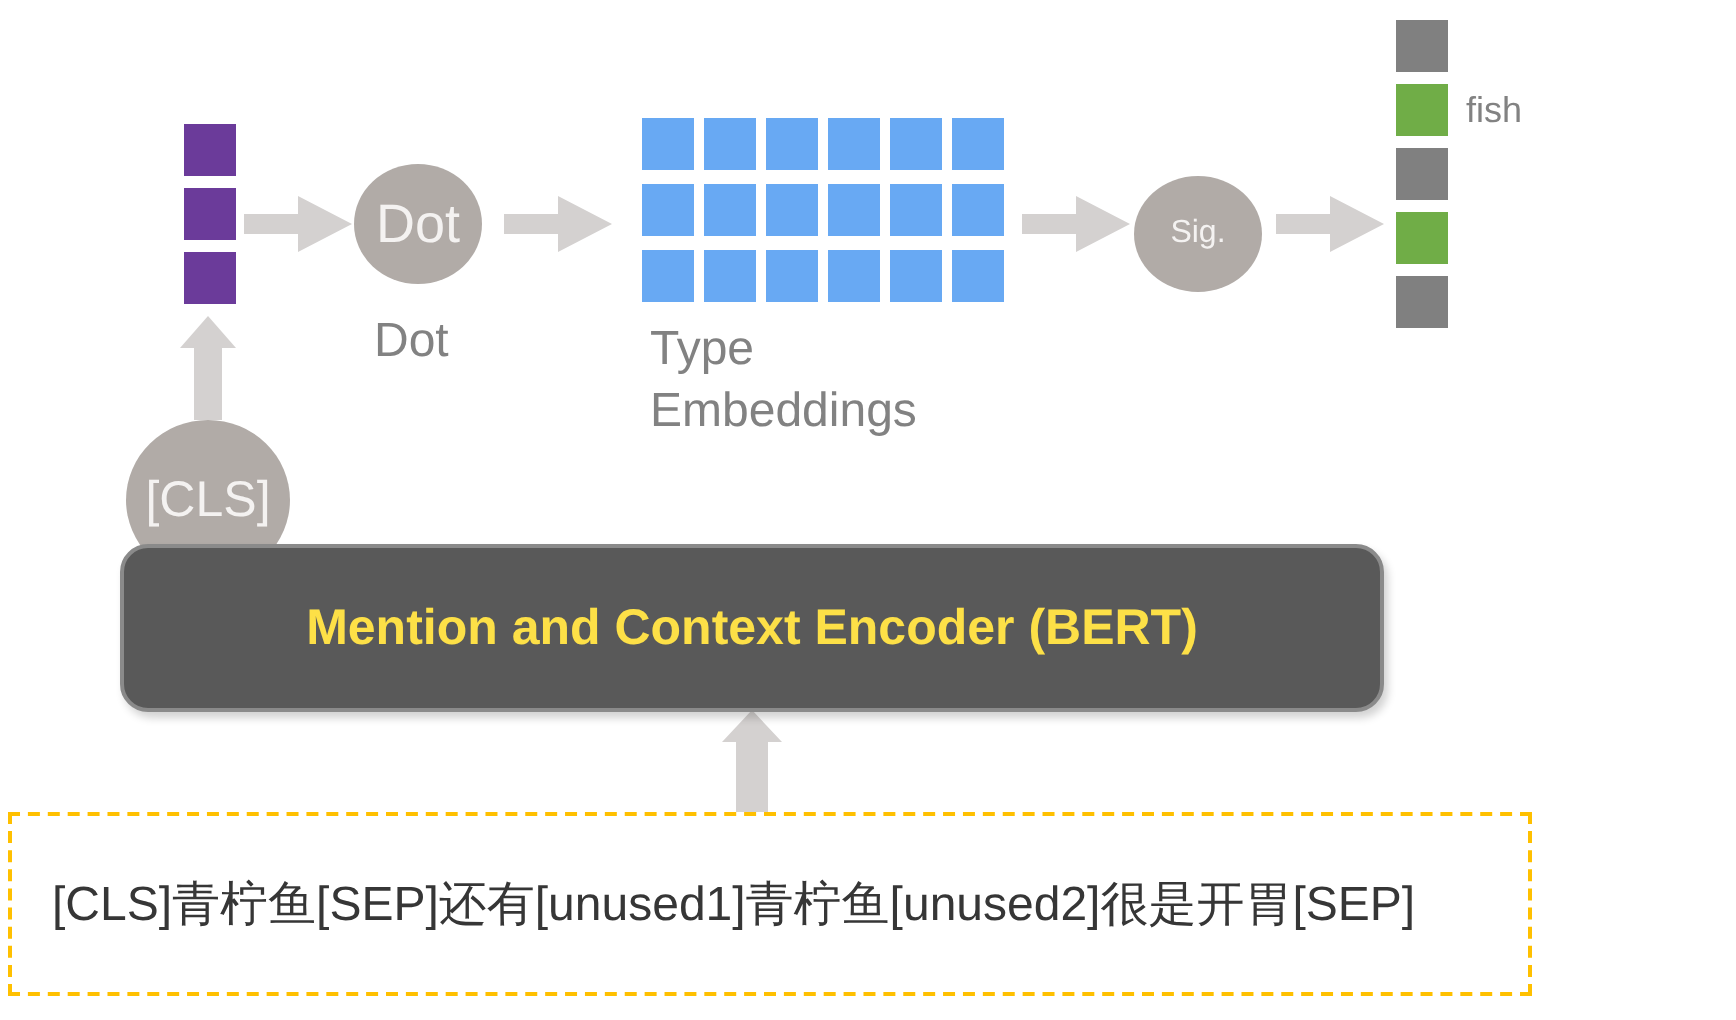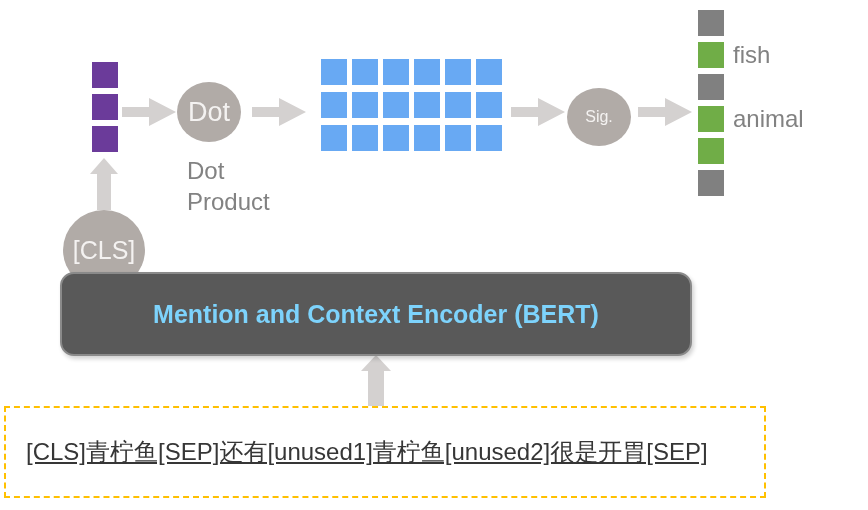--- a/index.html
+++ b/index.html
@@ -37,51 +37,50 @@
   
   .caption {
     color: var(--label-gray);
     font-size: 24px;
     line-height: 31px;
     white-space: nowrap;
   }
 
   
   .orow { display: flex; align-items: center; gap: 9px; height: 26px; margin-bottom: 6px; }
-  .orow .olabel { color: var(--label-gray); font-size: 24px; line-height: 26px; white-space: nowrap; }
+  .orow .olabel { color: var(--label-gray); font-size: 18px; line-height: 26px; white-space: nowrap; }
 
   .arrow polygon { fill: var(--arrow-gray); }
 
   .encoder {
     left: 60px; top: 272px; width: 632px; height: 84px;
     background: var(--encoder-bg);
     border: 2px solid var(--encoder-border);
     border-radius: 14px;
     box-shadow: 2px 3px 4px rgba(0,0,0,0.18);
     display: flex; align-items: center; justify-content: center;
     z-index: 3;
   }
   .encoder .etext {
-    color: #7dd3fc; font-size: 25px; font-weight: 700; letter-spacing: 0px;
+    color: #fde047; font-size: 25px; font-weight: 700; letter-spacing: 0px;
     white-space: nowrap;
   }
 
   .inputbox {
     left: 4px; top: 406px; width: 762px; height: 92px;
     border: 2px dashed var(--input-border);
     background: #ffffff;
     display: flex; align-items: center;
     padding-left: 20px;
     z-index: 2;
   }
   .inputbox .itext {
     color: var(--input-text);
     font-size: 24px;
     white-space: nowrap;
-    text-decoration: underline;
   }
 
   .cls-node {
     left: 63px; top: 210px; width: 82px; height: 80px;
     font-size: 25px;
     z-index: 1;
   }
   .dot-node  { left: 177px; top: 82px; width: 64px; height: 60px; font-size: 27px; }
   .sig-node  { left: 567px; top: 88px; width: 64px; height: 58px; font-size: 16px; }
 </style>
@@ -99,21 +98,20 @@
   <svg class="abs arrow" style="left:122px; top:98px;" width="54" height="28" viewBox="0 0 54 28">
     <polygon points="0,9 27,9 27,0 54,14 27,28 27,19 0,19"></polygon>
   </svg>
 
   <div class="abs node dot-node">
     <span>Dot</span>
   </div>
 
   <div class="abs caption" style="left:187px; top:155px;">
     <div>Dot</div>
-    <div>Product</div>
   </div>
 
   <svg class="abs arrow" style="left:252px; top:98px;" width="54" height="28" viewBox="0 0 54 28">
     <polygon points="0,9 27,9 27,0 54,14 27,28 27,19 0,19"></polygon>
   </svg>
 
   <div id="type-grid" class="abs tgrid" style="left: 321px; top: 59px; grid-template-columns: repeat(6, 26px);">
       <div class="cell" style="background: rgb(104, 169, 243);"></div>
       <div class="cell" style="background: rgb(104, 169, 243);"></div>
       <div class="cell" style="background: rgb(104, 169, 243);"></div>
@@ -127,20 +125,24 @@
       <div class="cell" style="background: rgb(104, 169, 243);"></div>
       <div class="cell" style="background: rgb(104, 169, 243);"></div>
       <div class="cell" style="background: rgb(104, 169, 243);"></div>
       <div class="cell" style="background: rgb(104, 169, 243);"></div>
       <div class="cell" style="background: rgb(104, 169, 243);"></div>
       <div class="cell" style="background: rgb(104, 169, 243);"></div>
       <div class="cell" style="background: rgb(104, 169, 243);"></div>
       <div class="cell" style="background: rgb(104, 169, 243);"></div>
     </div>
 
+  <div class="abs caption" style="left:325px; top:159px;">
+    <div>Type</div>
+    <div>Embeddings</div>
+  </div>
 
   <svg class="abs arrow" style="left:511px; top:98px;" width="54" height="28" viewBox="0 0 54 28">
     <polygon points="0,9 27,9 27,0 54,14 27,28 27,19 0,19"></polygon>
   </svg>
 
   <div class="abs node sig-node">
     <span>Sig.</span>
   </div>
 
   <svg class="abs arrow" style="left:638px; top:98px;" width="54" height="28" viewBox="0 0 54 28">
@@ -150,24 +152,20 @@
   <div id="output-vector" class="abs" style="left:698px; top:10px;">
       <div class="orow">
         <div class="cell" style="background: rgb(128, 128, 128);"></div>
       </div>
       <div class="orow">
         <div class="cell" style="background: rgb(112, 173, 71);"></div>
         <span class="olabel">fish</span>
       </div>
       <div class="orow">
         <div class="cell" style="background: rgb(128, 128, 128);"></div>
-      </div>
-      <div class="orow">
-        <div class="cell" style="background: rgb(112, 173, 71);"></div>
-        <span class="olabel">animal</span>
       </div>
       <div class="orow">
         <div class="cell" style="background: rgb(112, 173, 71);"></div>
       </div>
       <div class="orow">
         <div class="cell" style="background: rgb(128, 128, 128);"></div>
       </div>
     </div>
 
   <svg class="abs arrow" style="left:90px; top:158px;" width="28" height="52" viewBox="0 0 28 52">

